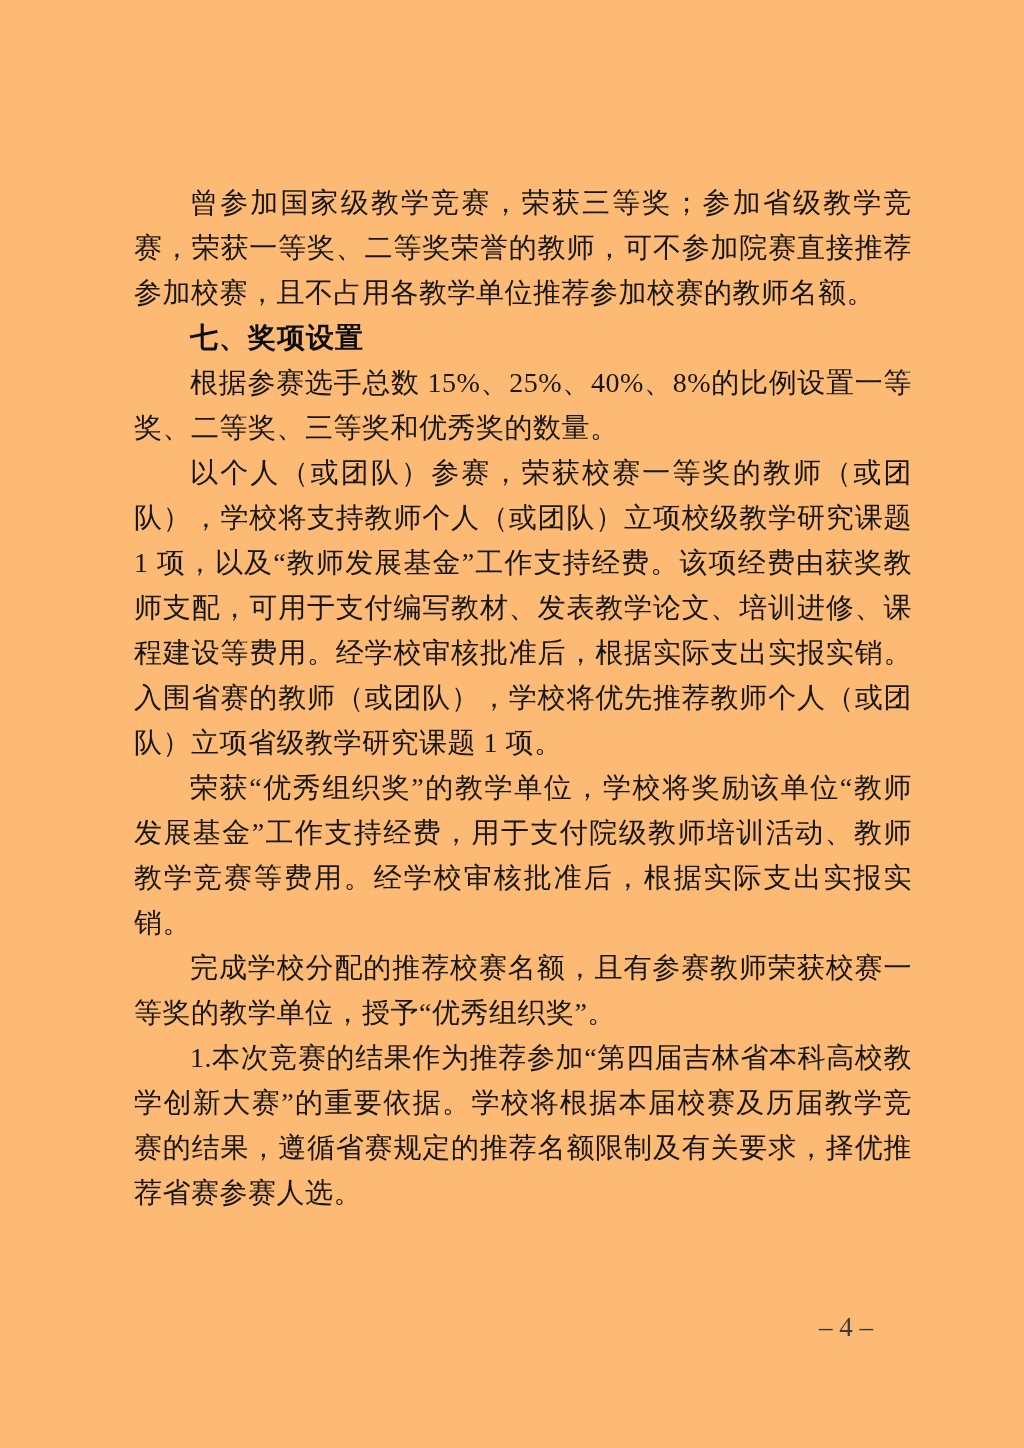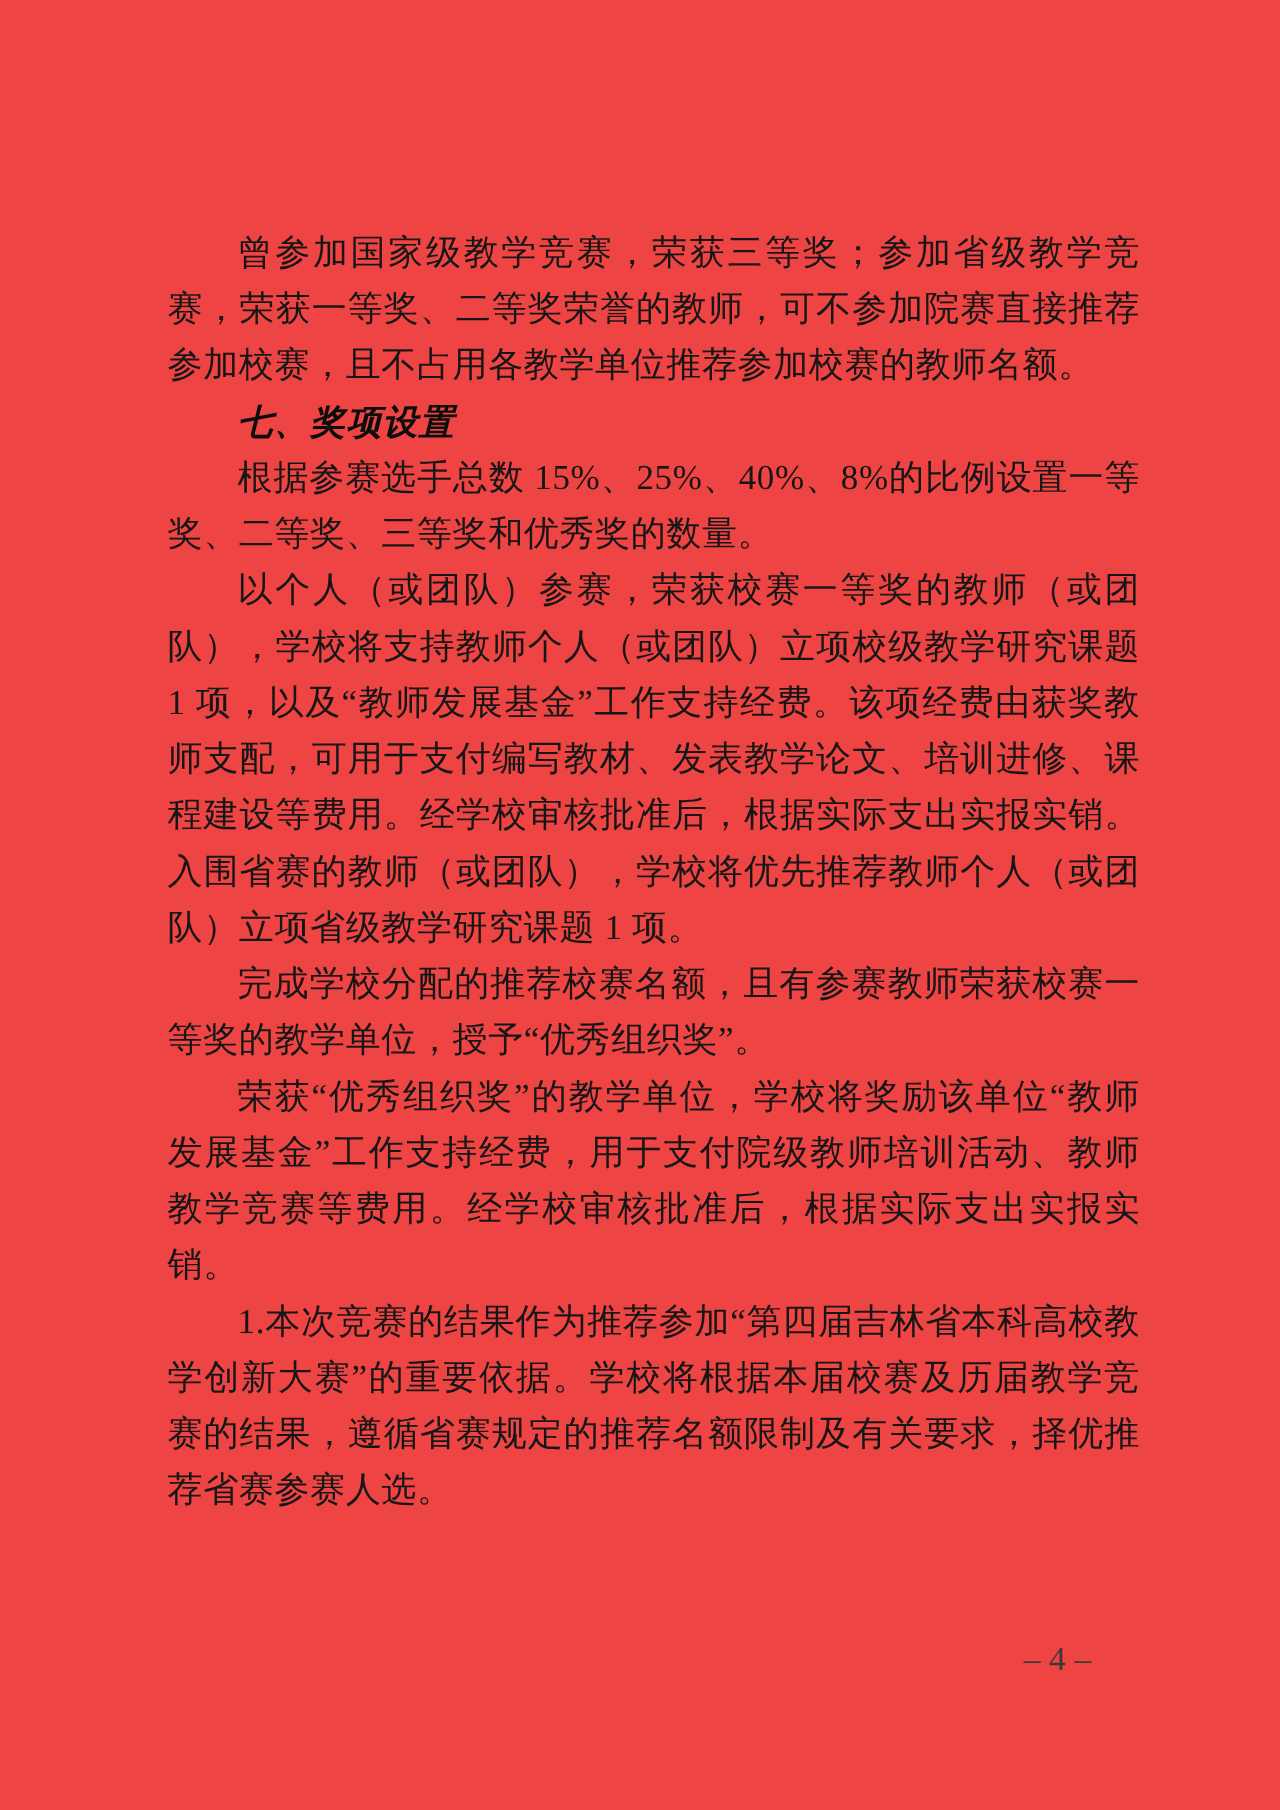--- a/index.html
+++ b/index.html
@@ -8,21 +8,21 @@
     width: 1024px;
     height: 1448px;
     background: #ffffff;
     overflow: hidden;
   }
 
   .page {
     position: relative;
     width: 1024px;
     height: 1448px;
-    background: #ef4444;
+    background: #fdba74;
     color: #141414;
   }
 
   .doc-body {
     position: absolute;
     left: 134px;
     top: 180px;
     width: 778px;
     font-family: "Liberation Serif", serif;
     font-size: 28px;
@@ -36,21 +36,20 @@
     letter-spacing: 0.5px;
     word-break: break-all;
   }
 
   .heading-para {
     text-indent: 2em;
     font-family: "Liberation Sans", sans-serif;
     font-weight: bold;
     letter-spacing: 1px;
     color: #0d0d0d;
-    font-style: italic;
   }
 
   .page-footer {
     position: absolute;
     left: 806px;
     top: 1307px;
     width: 80px;
     font-family: "Liberation Serif", serif;
     font-size: 27px;
     line-height: 40px;
@@ -63,20 +62,20 @@
 <body>
 
 <div class="page">
 
   <div class="doc-body" id="doc-body">
 
   <p class="body-para">曾参加国家级教学竞赛，荣获三等奖；参加省级教学竞赛，荣获一等奖、二等奖荣誉的教师，可不参加院赛直接推荐参加校赛，且不占用各教学单位推荐参加校赛的教师名额。</p>
       <p class="heading-para">七、奖项设置</p>
       <p class="body-para">根据参赛选手总数 15%、25%、40%、8%的比例设置一等奖、二等奖、三等奖和优秀奖的数量。</p>
       <p class="body-para">以个人（或团队）参赛，荣获校赛一等奖的教师（或团队），学校将支持教师个人（或团队）立项校级教学研究课题 1 项，以及“教师发展基金”工作支持经费。该项经费由获奖教师支配，可用于支付编写教材、发表教学论文、培训进修、课程建设等费用。经学校审核批准后，根据实际支出实报实销。入围省赛的教师（或团队），学校将优先推荐教师个人（或团队）立项省级教学研究课题 1 项。</p>
+      <p class="body-para">荣获“优秀组织奖”的教学单位，学校将奖励该单位“教师发展基金”工作支持经费，用于支付院级教师培训活动、教师教学竞赛等费用。经学校审核批准后，根据实际支出实报实销。</p>
       <p class="body-para">完成学校分配的推荐校赛名额，且有参赛教师荣获校赛一等奖的教学单位，授予“优秀组织奖”。</p>
-      <p class="body-para">荣获“优秀组织奖”的教学单位，学校将奖励该单位“教师发展基金”工作支持经费，用于支付院级教师培训活动、教师教学竞赛等费用。经学校审核批准后，根据实际支出实报实销。</p>
       <p class="body-para">1.本次竞赛的结果作为推荐参加“第四届吉林省本科高校教学创新大赛”的重要依据。学校将根据本届校赛及历届教学竞赛的结果，遵循省赛规定的推荐名额限制及有关要求，择优推荐省赛参赛人选。</p>
     </div>
 
   <div class="page-footer">– 4 –</div>
 
 </div>
 
 </body></html>

